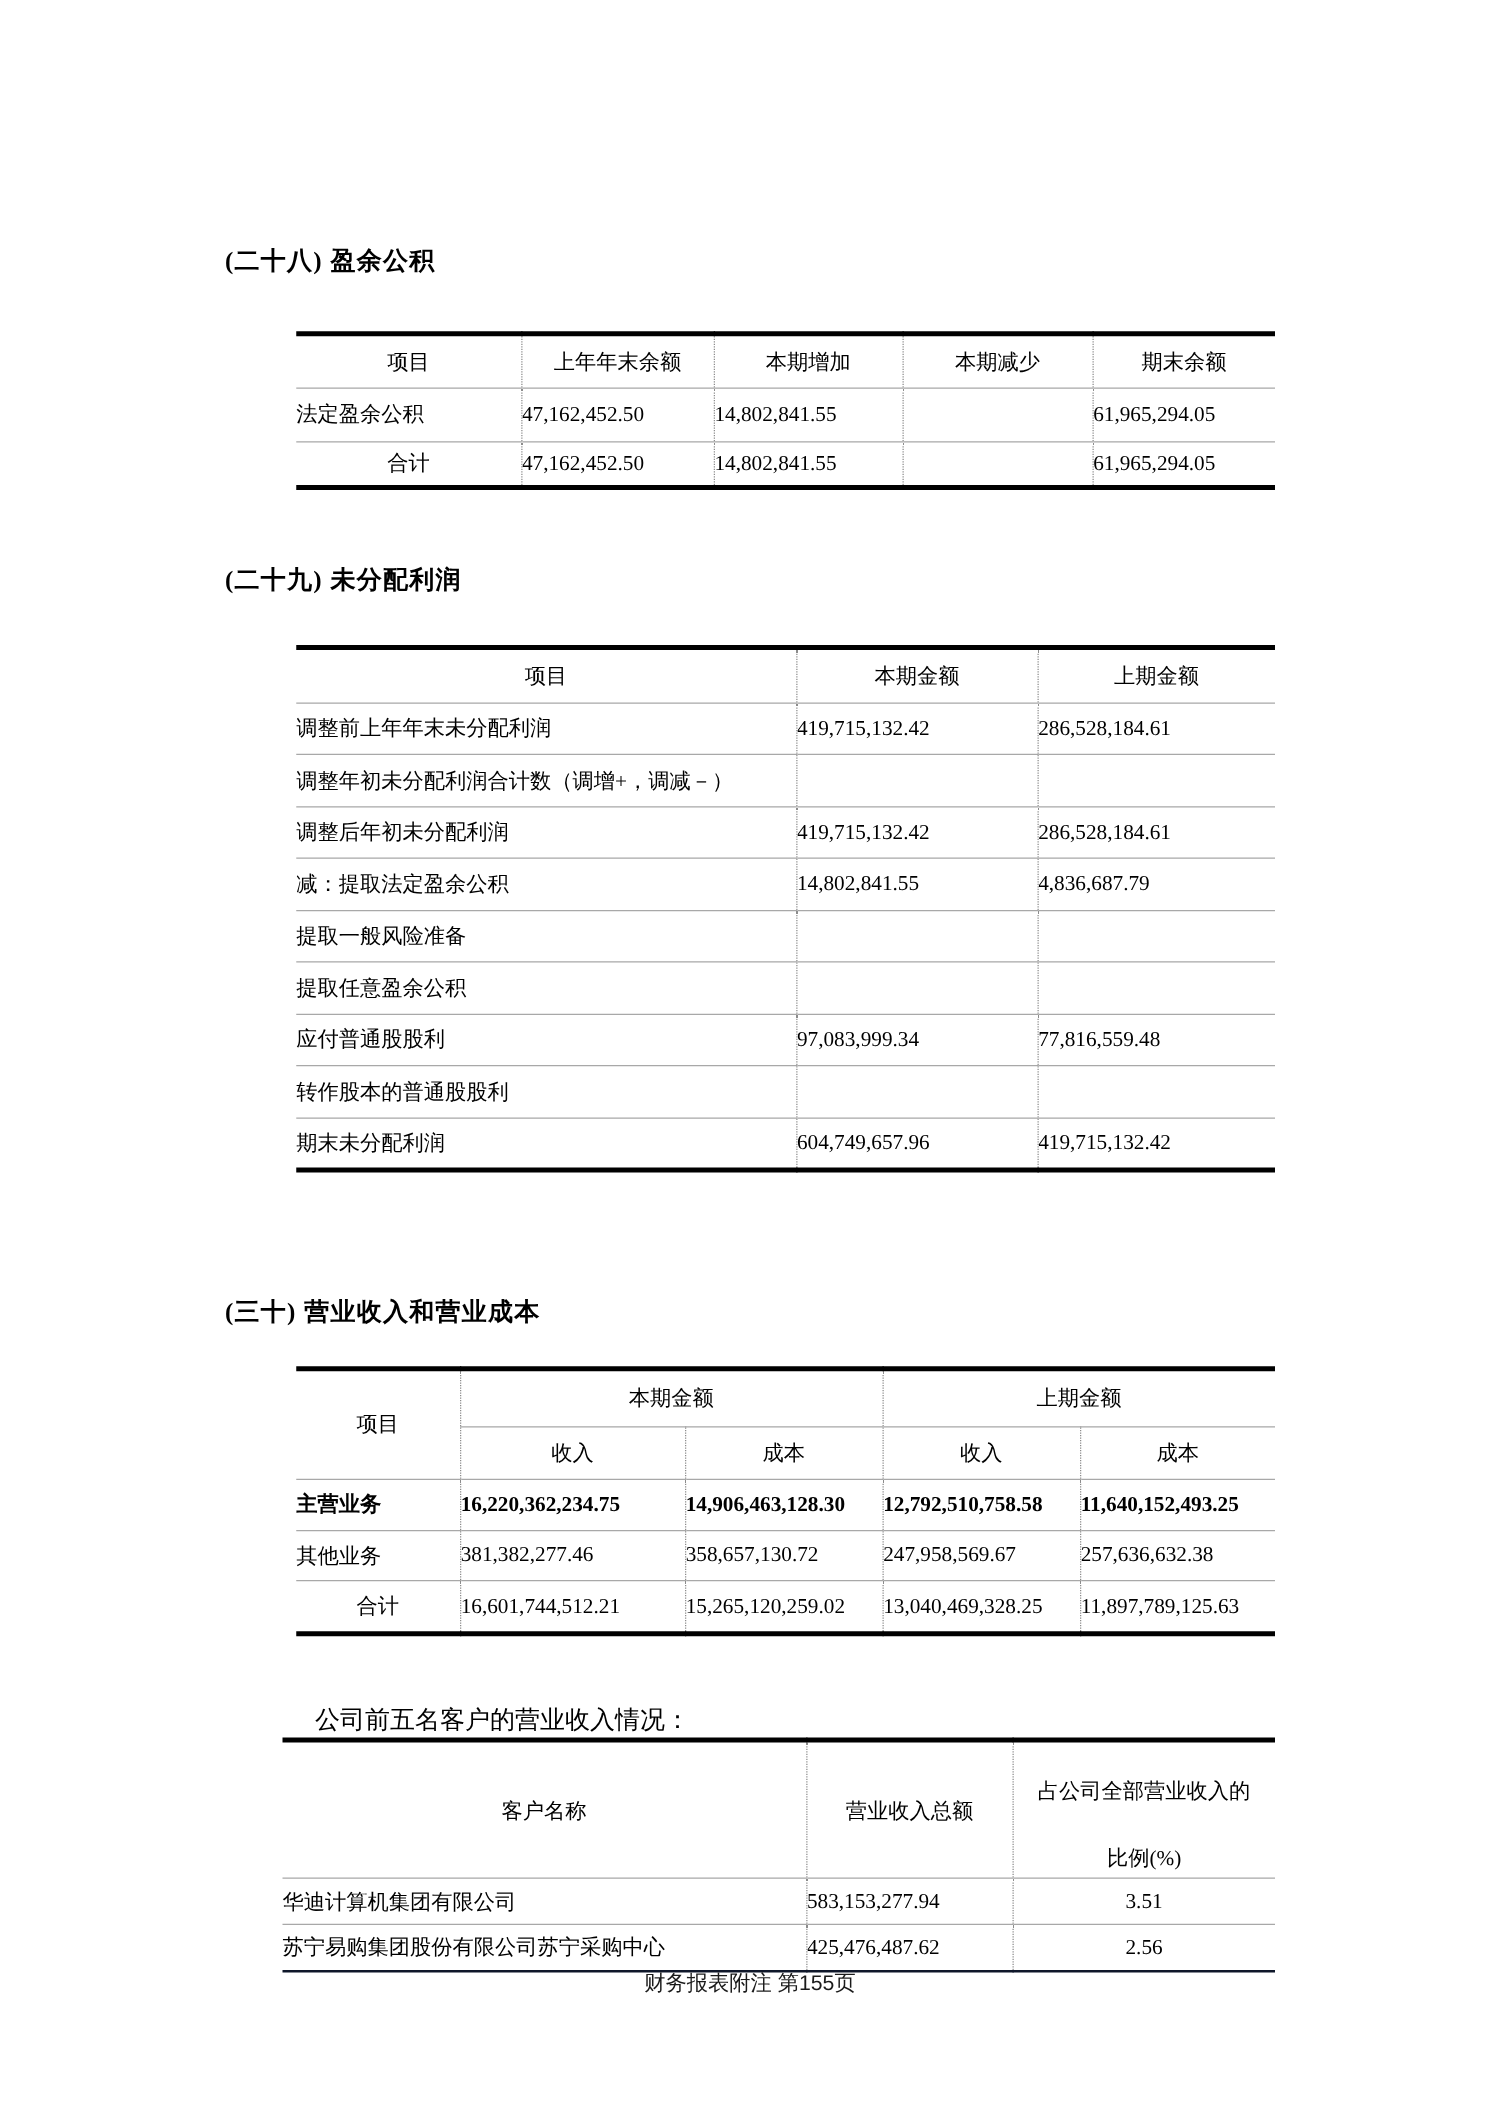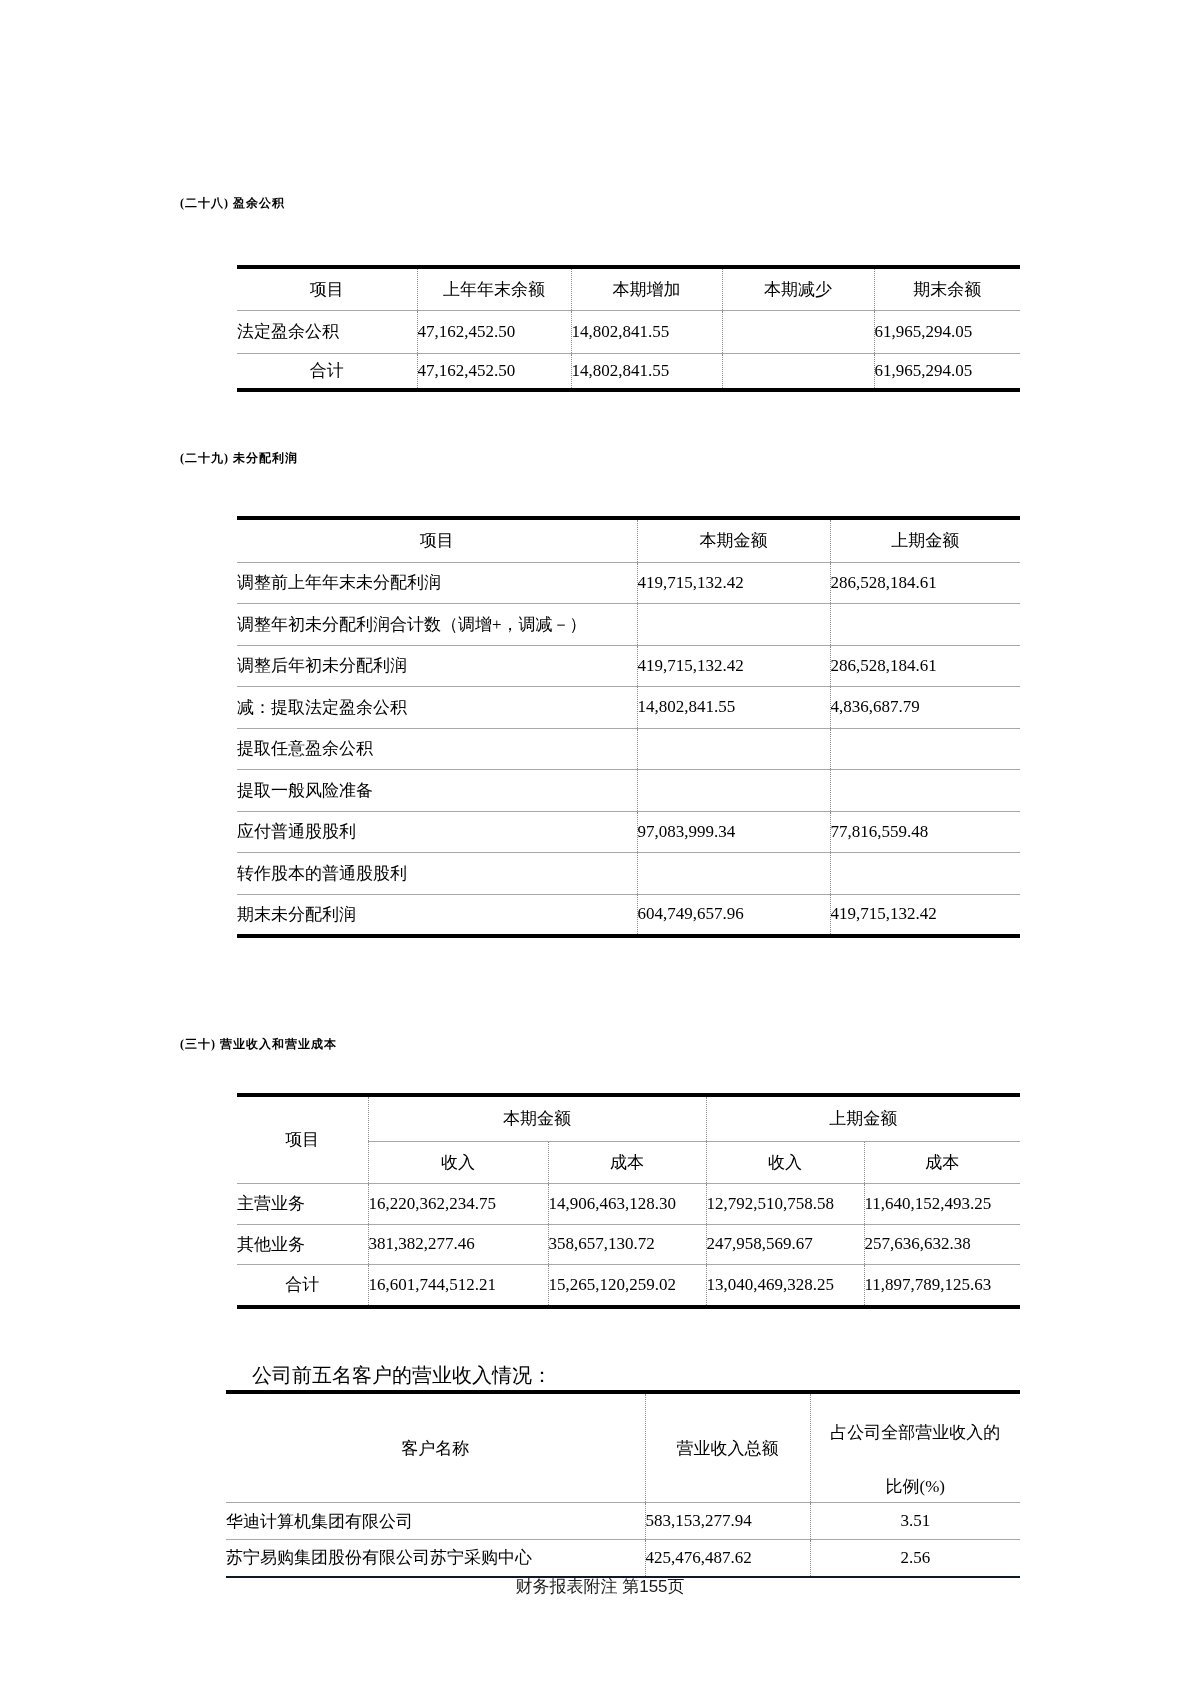--- a/index.html
+++ b/index.html
@@ -9,21 +9,21 @@
     width:1200px; height:1696px;
     margin:0 auto;
     background:#ffffff;
     font-family:"Liberation Serif","DejaVu Serif",serif;
     color:#000;
     overflow:hidden;
   }
   .section-title {
     position:absolute;
     left:180px;
-    font-size:12px;
+    font-size:20px;
     font-weight:bold;
     letter-spacing:1px;
     white-space:nowrap;
   }
   .intro-line {
     position:absolute;
     font-size:20px;
     white-space:nowrap;
   }
   table.fin {
@@ -61,21 +61,21 @@
   #t-surplus  { left:237px; top:265px;  width:783px; }
   #t-surplus tr.rh  { height:43px; }
   #t-surplus tr.r0  { height:43px; }
   #t-surplus tr.r1  { height:37px; }
   #t-profit   { left:237px; top:516px;  width:783px; }
   #t-profit tr.rh   { height:44px; }
   #t-profit tr.rd   { height:41.5px;margin-left:44px; }
   #t-revenue  { left:237px; top:1093px; width:783px; }
   #t-revenue tr.rh1 { height:46px; }
   #t-revenue tr.rh2 { height:42px; }
-  #t-revenue tr.r0  { height:41px; }
+  #t-revenue tr.r0  { height:41px;font-weight:bold; }
   #t-revenue tr.r1  { height:40px; }
   #t-revenue tr.r2  { height:43px; }
   #t-cust     { left:226px; top:1390px; width:794px; }
   #t-cust tr.rh     { height:73px; }
   #t-cust tr.rd     { height:37px; }
 </style>
 </head>
 <body>
 
 <div class="page">
@@ -143,26 +143,26 @@
       <td class="lab">调整后年初未分配利润</td>
       <td class="num vline">419,715,132.42</td>
       <td class="num vline">286,528,184.61</td>
     </tr>
     <tr class="rd">
       <td class="lab">减：提取法定盈余公积</td>
       <td class="num vline">14,802,841.55</td>
       <td class="num vline">4,836,687.79</td>
     </tr>
     <tr class="rd">
+      <td class="lab-in">提取一般风险准备</td>
+      <td class="num vline"></td>
+      <td class="num vline"></td>
+    </tr>
+    <tr class="rd">
       <td class="lab-in">提取任意盈余公积</td>
-      <td class="num vline"></td>
-      <td class="num vline"></td>
-    </tr>
-    <tr class="rd">
-      <td class="lab-in">提取一般风险准备</td>
       <td class="num vline"></td>
       <td class="num vline"></td>
     </tr>
     <tr class="rd">
       <td class="lab-in">应付普通股股利</td>
       <td class="num vline">97,083,999.34</td>
       <td class="num vline">77,816,559.48</td>
     </tr>
     <tr class="rd">
       <td class="lab-in">转作股本的普通股股利</td>

